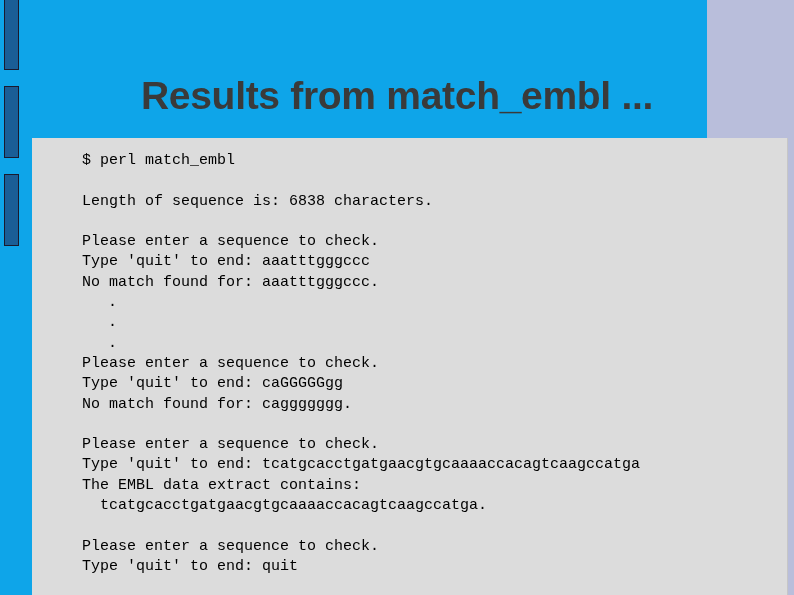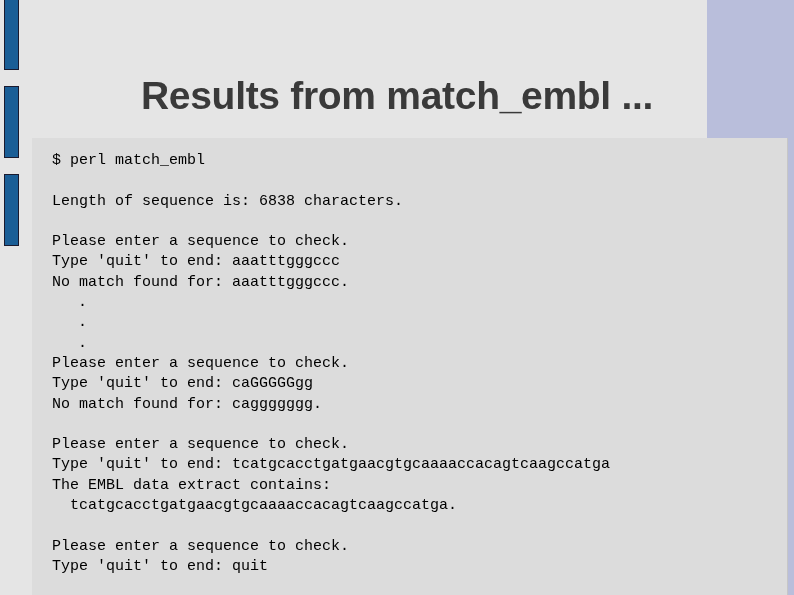--- a/index.html
+++ b/index.html
@@ -11,21 +11,21 @@
     height: 595px;
     overflow: hidden;
     background: #b9bedb;
     font-family: "Liberation Sans", sans-serif;
   }
 
   #slide {
     position: relative;
     width: 707px;
     height: 595px;
-    background: #e5e5e5;
+    background: #0ea5e9;
   }
 
   
   .left-bar {
     position: absolute;
     left: 4px;
     width: 15px;
     background: #1a5e96;
     border: 1px solid #1a1a2e;
     box-sizing: border-box;
@@ -67,21 +67,21 @@
     left: 20px;
     top: 13px;
     right: 0;
     font-family: "Liberation Mono", "DejaVu Sans Mono", monospace;
     font-size: 15px;
     line-height: 20.3px;
     color: #000000;
     white-space: pre;
   }
 
-  .line { white-space: pre; }
+  .line { white-space: pre; margin-left: 30px; }
   .line.blank { height: 20.3px; }
   .bold { font-weight: normal; }
   .dot-line { padding-left: 26px; }
 </style>
 </head>
 <body>
 
 <div id="slide">
 
   <div class="left-bar" id="bar-1"></div>

